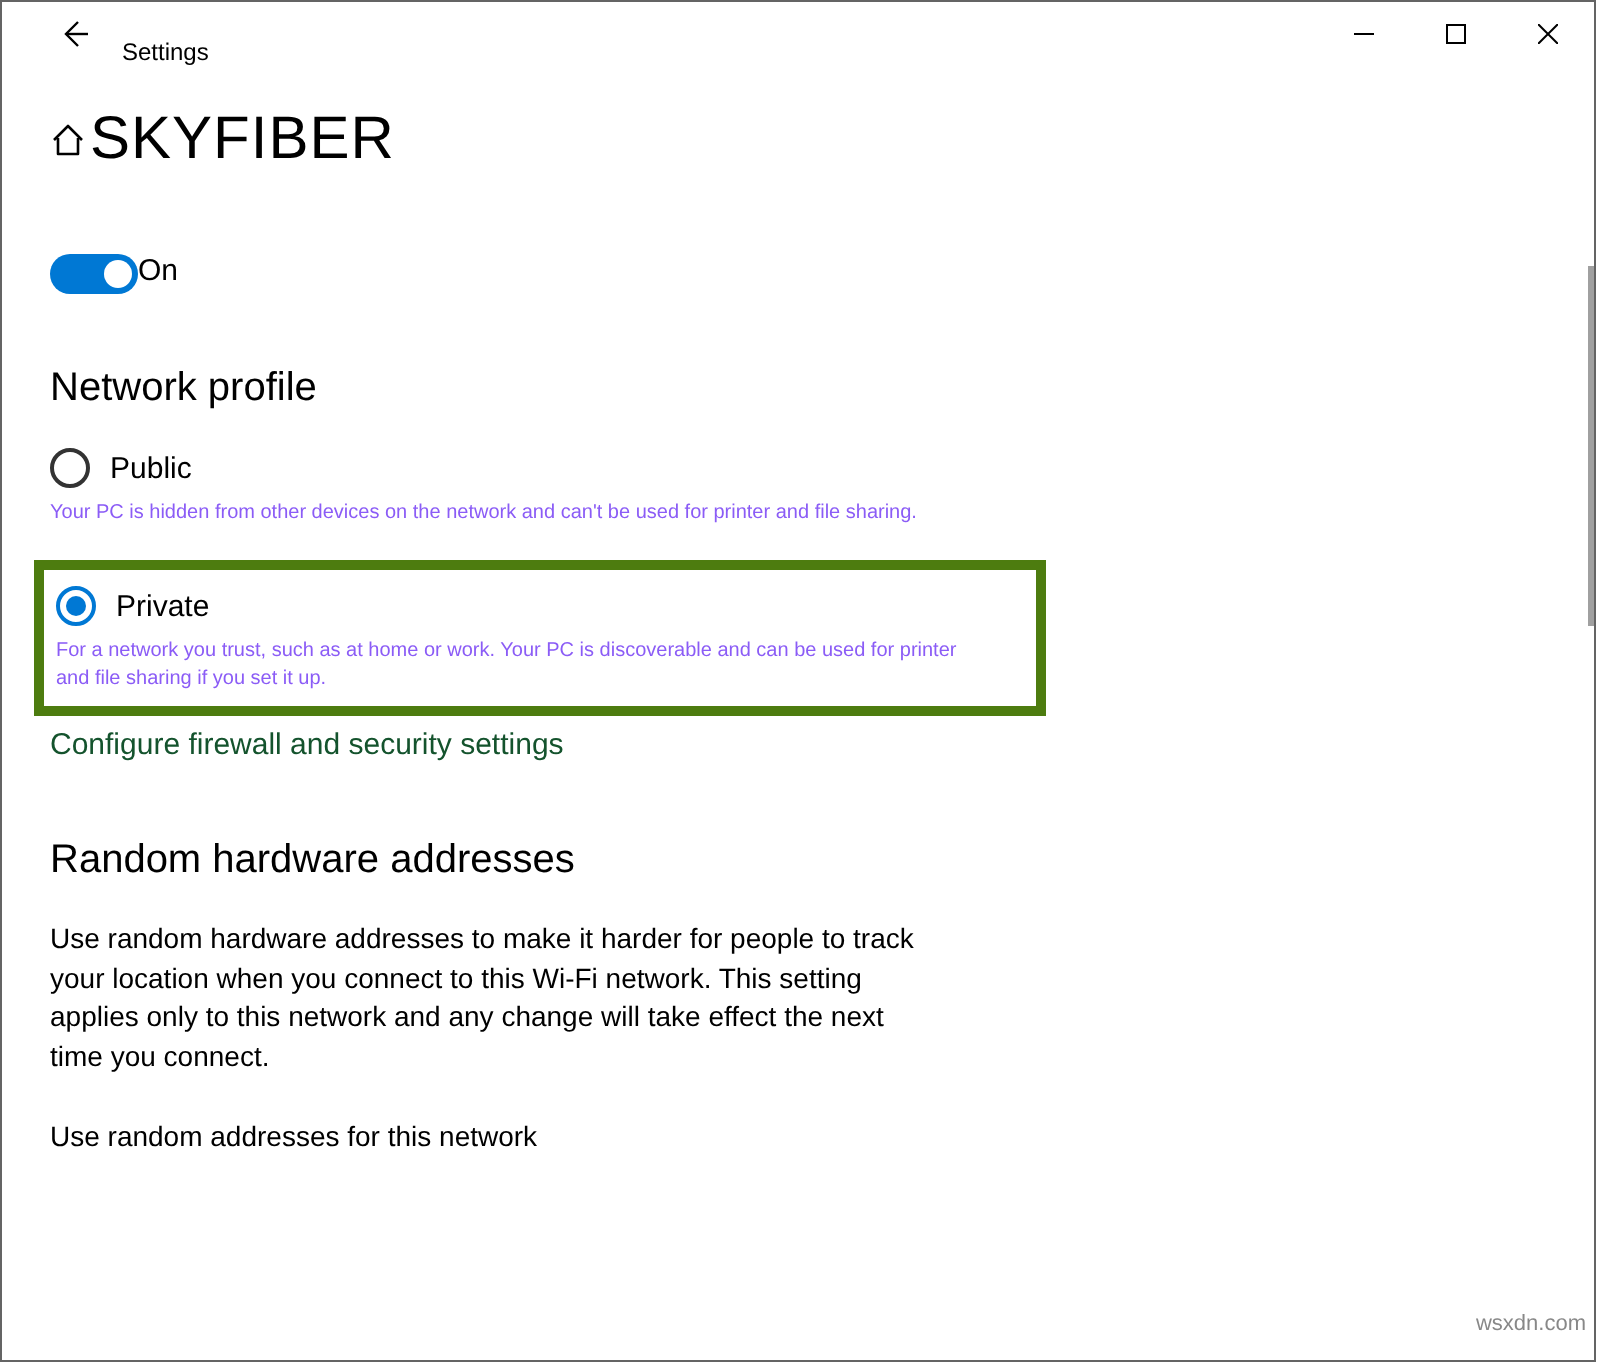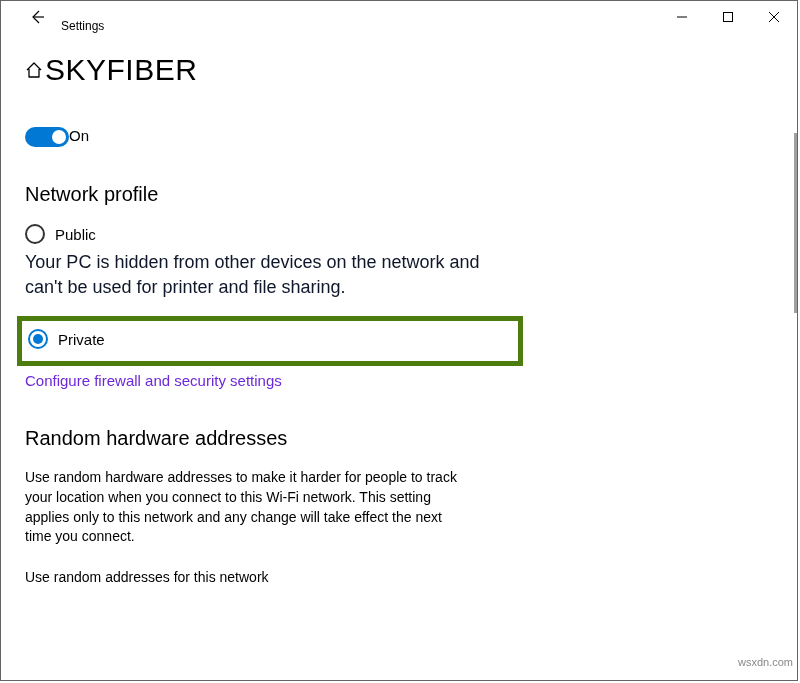--- a/index.html
+++ b/index.html
@@ -120,36 +120,36 @@
     .radio.selected::after {
       content: "";
       position: absolute;
       top: 3px; left: 3px;
       width: 10px; height: 10px;
       border-radius: 50%;
       background: #0078d4;
     }
     .radio-label { font-size: 15px; }
     .radio-desc {
-      font-size: 18px;
-      color: #0f172a;
+      font-size: 10px;
+      color: #8b5cf6;
       line-height: 1.4;
       max-width: 460px;
       margin-bottom: 16px;
     }
     .private-block {
       border: 5px solid #4d7c0f;
       padding: 8px 6px 6px 6px;
       margin-left: -8px;
       width: 506px;
       margin-bottom: 6px;
     }
     .private-block .radio-desc { margin-bottom: 0; }
     .link {
-      color: #6d28d9;
+      color: #14532d;
       font-size: 15px;
       cursor: pointer;
       display: inline-block;
       margin-bottom: 38px;
     }
     .body-text {
       font-size: 14px;
       line-height: 1.4;
       max-width: 440px;
       margin-bottom: 22px;
@@ -226,20 +226,21 @@
       <div class="radio"></div>
       <span class="radio-label">Public</span>
     </div>
     <p class="radio-desc">Your PC is hidden from other devices on the network and can't be used for printer and file sharing.</p>
 
     <div class="private-block">
       <div class="radio-item">
         <div class="radio selected"></div>
         <span class="radio-label">Private</span>
       </div>
+      <p class="radio-desc">For a network you trust, such as at home or work. Your PC is discoverable and can be used for printer and file sharing if you set it up.</p>
     </div>
 
     <span class="link">Configure firewall and security settings</span>
 
     <h2 class="section-heading">Random hardware addresses</h2>
     <p class="body-text">Use random hardware addresses to make it harder for people to track your location when you connect to this Wi-Fi network. This setting applies only to this network and any change will take effect the next time you connect.</p>
     <div class="field-label">Use random addresses for this network</div>
 
     <div class="scrollbar-hint"></div>
   </div>

